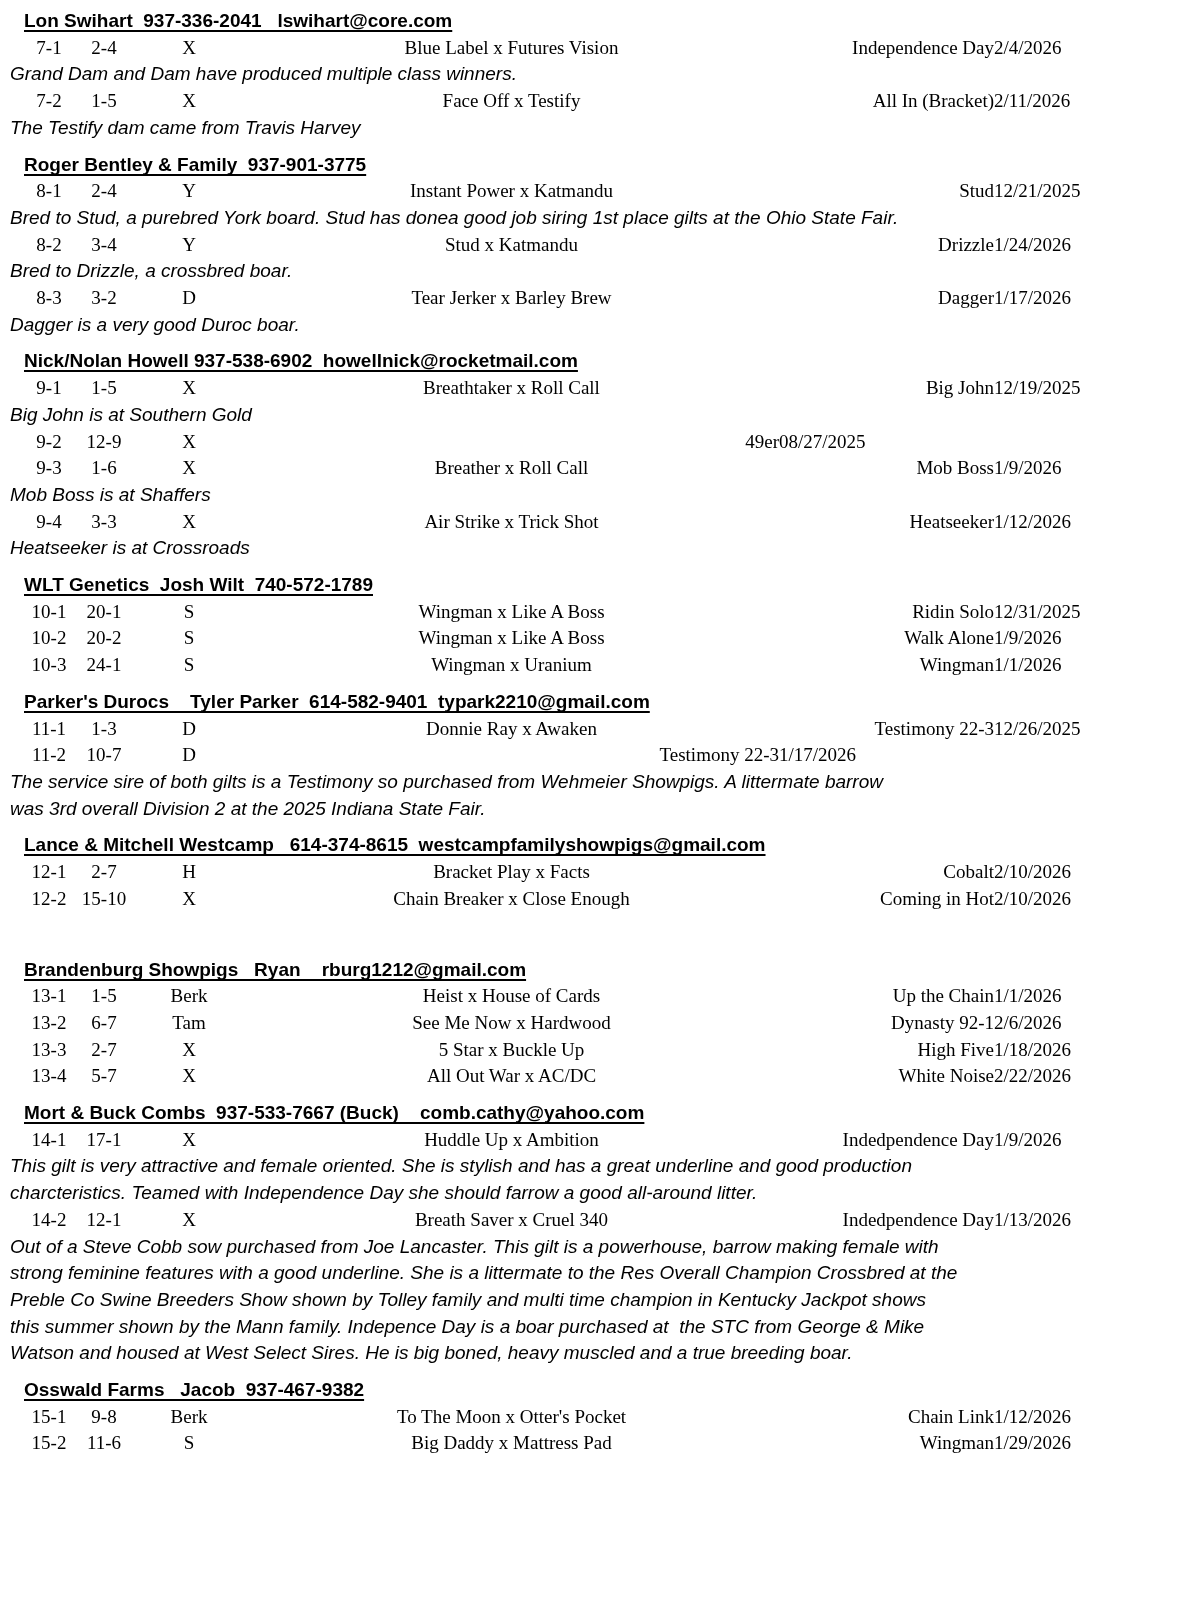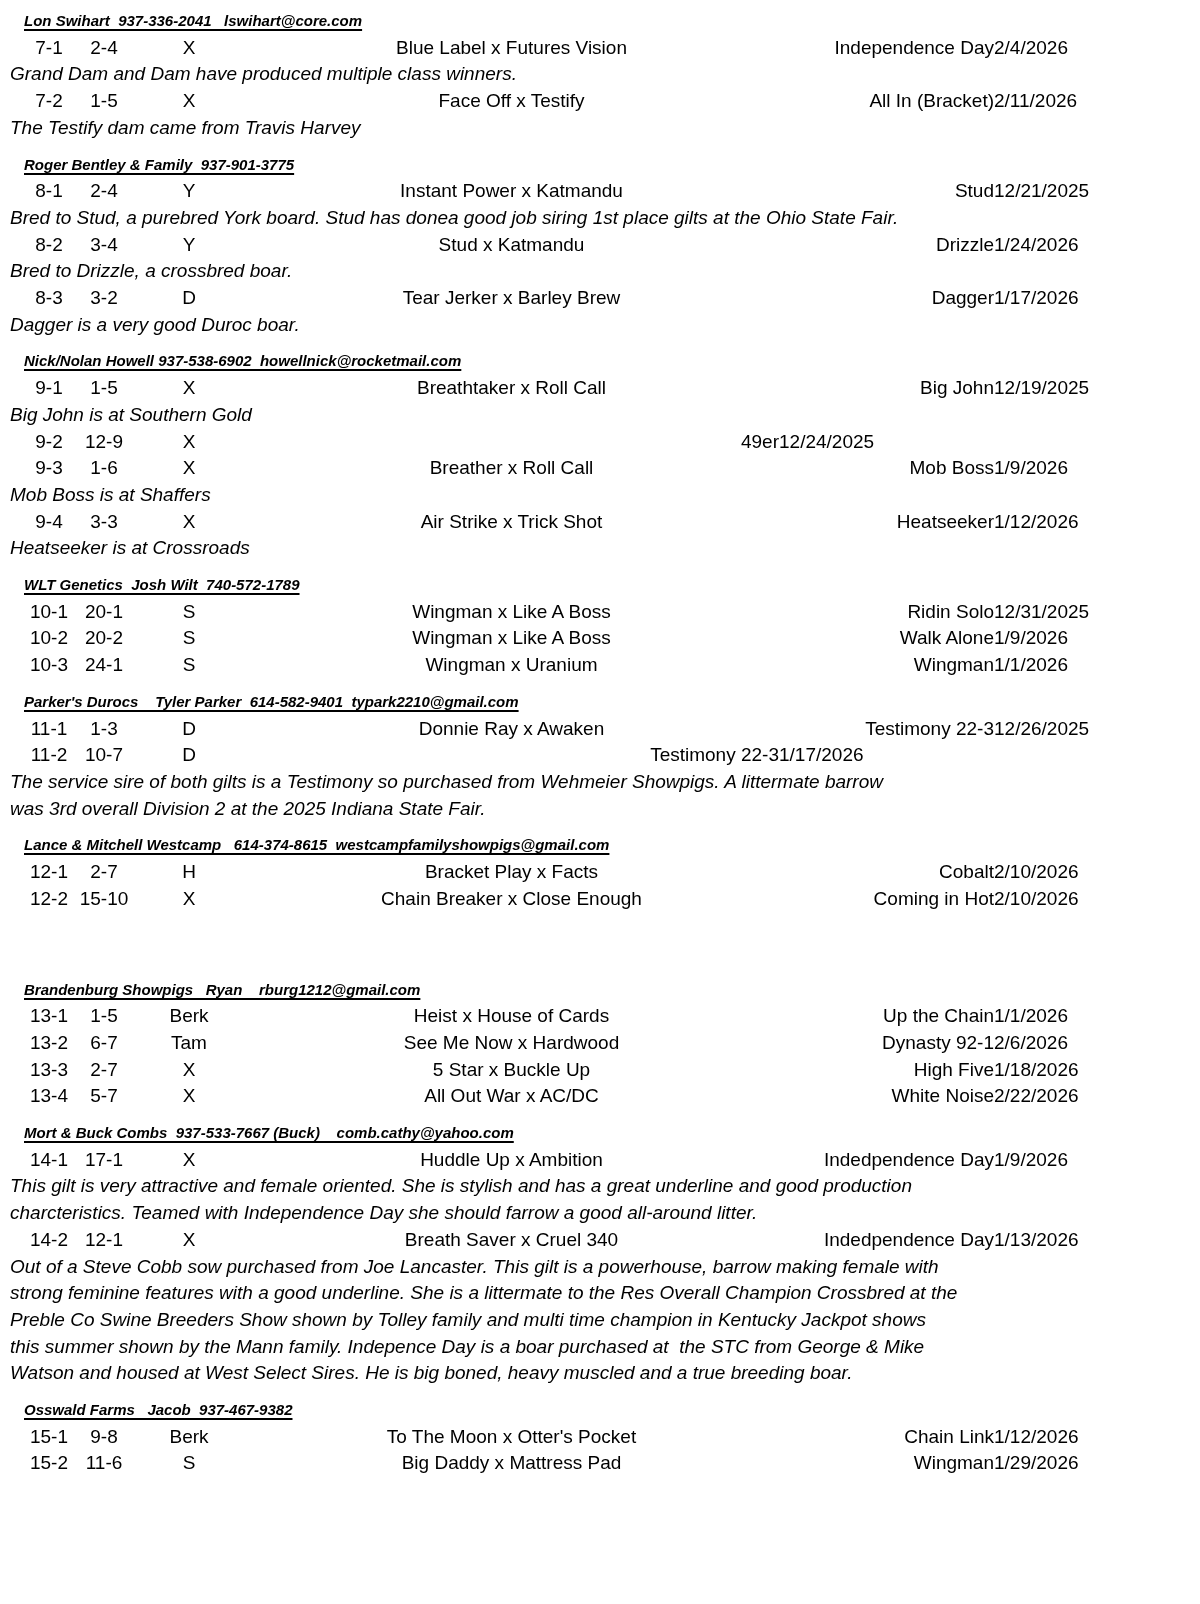--- a/index.html
+++ b/index.html
@@ -13,43 +13,43 @@
     color: #000000;
     font-family: "Liberation Sans", sans-serif;
     font-size: 19px;
   }
   .page {
     padding-top: 8px;
     box-sizing: border-box;
   }
   section.section { margin-top: 10px; }
   section.section:first-child { margin-top: 0; }
-  section.section.extra-gap { margin-top: 64px; }
+  section.section.extra-gap { margin-top: 44px; }
 
   .section-header {
     margin: 0;
     padding-left: 24px;
-    font-size: 15px;
+    font-size: 19px;
     font-weight: bold;
     line-height: 26.7px;
     white-space: pre-wrap;
-    font-style: italic;
   }
   .hdr-text {
     text-decoration: underline;
     text-decoration-thickness: 2px;
     text-underline-offset: 3px;
     text-decoration-skip-ink: none;
   }
 
   .entry-row {
     display: grid;
     grid-template-columns: 50px 60px 110px 535px 215px 150px;
     padding-left: 24px;
     line-height: 26.7px;
+    font-family: Liberation Serif, serif;
   }
   .cell { display: block; }
   .c-lot, .c-notch, .c-breed, .c-pedigree { text-align: center; }
   .c-bredto { text-align: right; padding-left: 12px; }
   .c-due { }
 
   .note-row {
     margin: 0;
     padding-left: 10px;
     max-width: 1120px;
@@ -139,21 +139,21 @@
     <span class="cell c-due">12/19/2025</span>
   </div>
 
   <p class="note-row">Big John is at Southern Gold</p>
 
   <div class="entry-row">
     <span class="cell c-lot">9-2</span>
     <span class="cell c-notch">12-9</span>
     <span class="cell c-breed">X</span>
     <span class="cell c-bredto">49er</span>
-    <span class="cell c-due">12/24/2025</span>
+    <span class="cell c-due">08/27/2025</span>
   </div>
 
   <div class="entry-row">
     <span class="cell c-lot">9-3</span>
     <span class="cell c-notch">1-6</span>
     <span class="cell c-breed">X</span>
     <span class="cell c-pedigree">Breather x Roll Call</span>
     <span class="cell c-bredto">Mob Boss</span>
     <span class="cell c-due">1/9/2026</span>
   </div>

